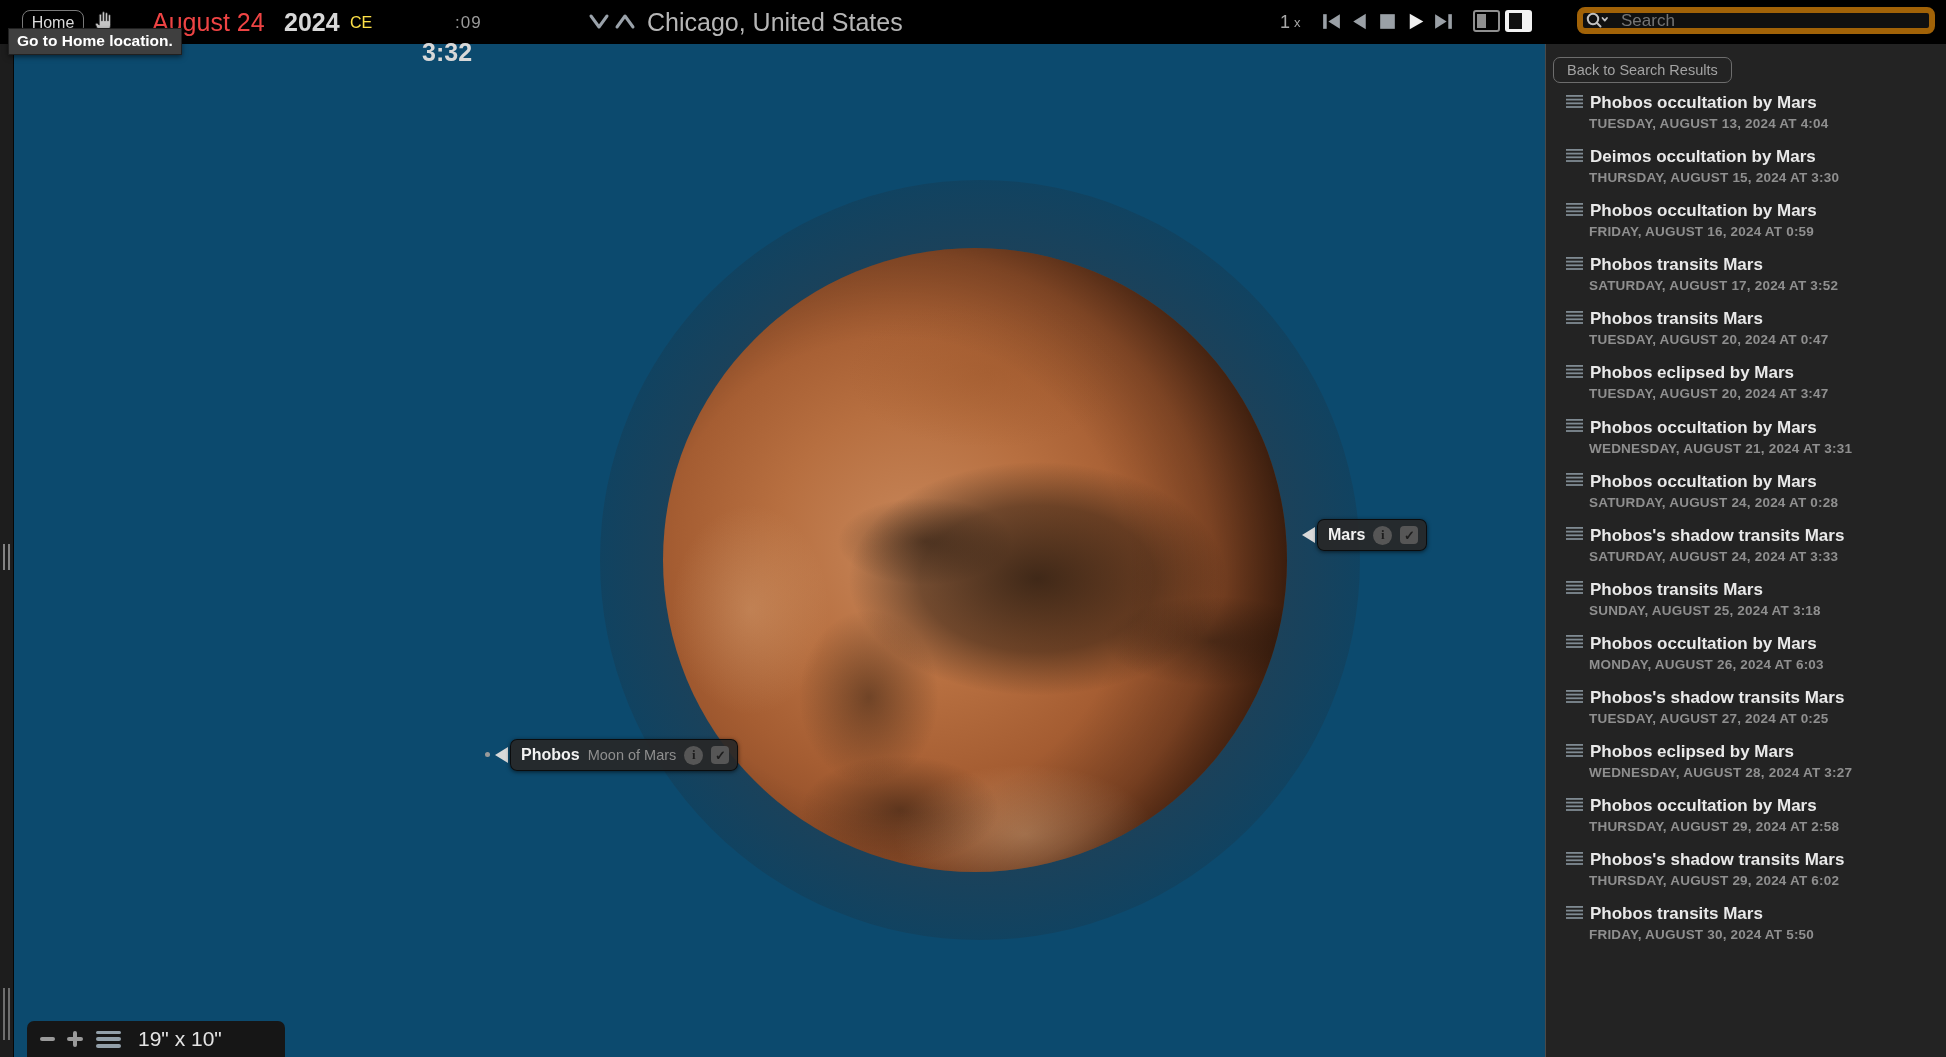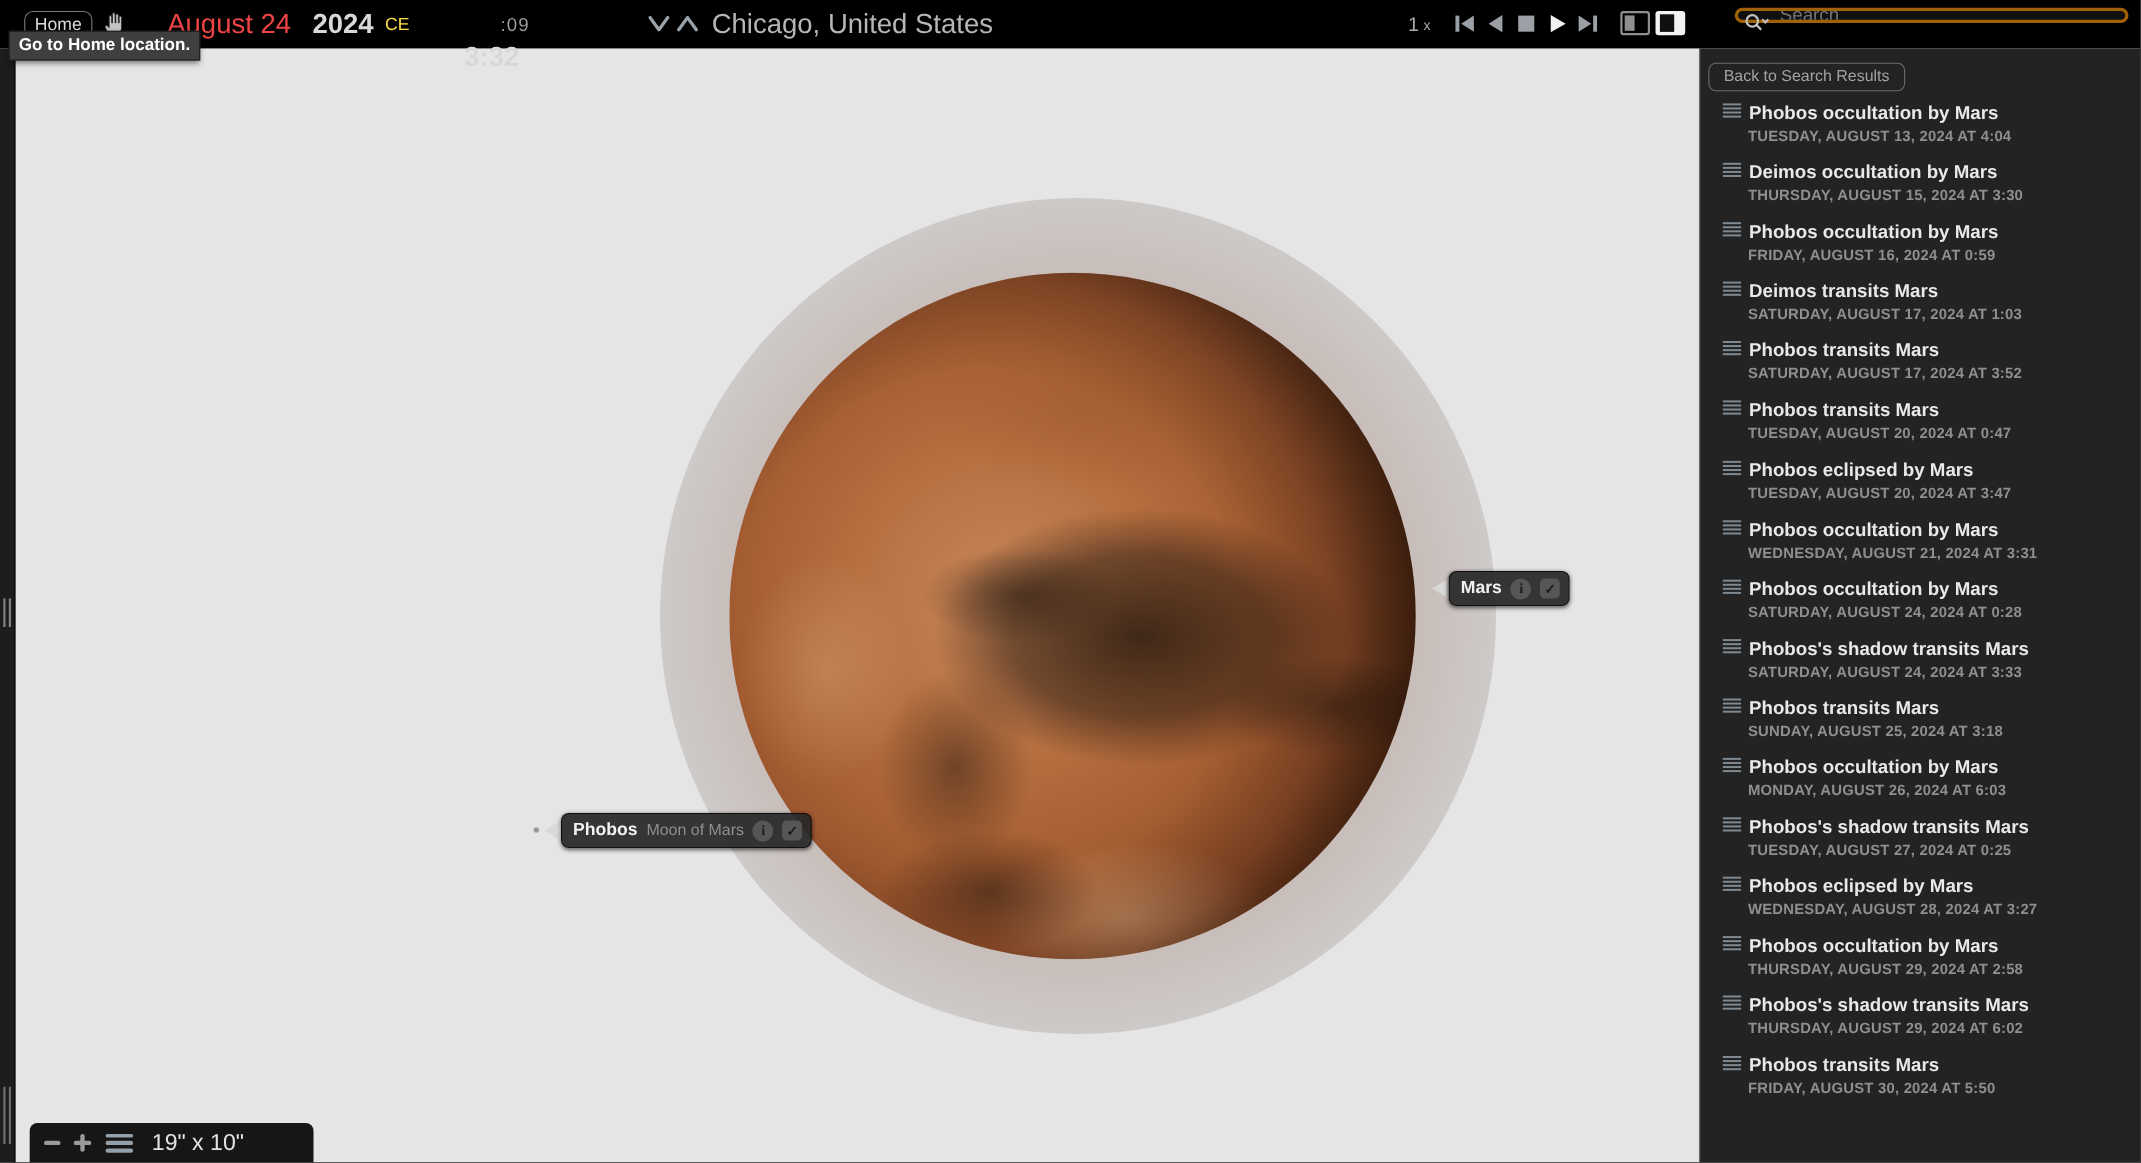--- a/index.html
+++ b/index.html
@@ -1,20 +1,20 @@
 <!DOCTYPE html>
 <html><head>
 <meta charset="utf-8">
 <style>
   html,body{margin:0;padding:0;background:#000;}
   body{font-family:"Liberation Sans", sans-serif; -webkit-font-smoothing:antialiased;}
   .app{position:relative;width:1946px;height:1057px;background:#000;overflow:hidden;}
 
   
-  .canvas{position:absolute;inset:0;background:#e5e5e5;}
+  .canvas{position:absolute;inset:0;background:#0c4a6e;}
   .mars-glow{position:absolute;left:600px;top:180px;width:760px;height:760px;border-radius:50%;
     background:radial-gradient(circle at 50% 50%, rgba(90,35,15,.22) 55%, rgba(40,15,6,.12) 72%, rgba(0,0,0,0) 85%);}
   .mars{position:absolute;left:663px;top:248px;width:624px;height:624px;border-radius:50%;
     background:
       radial-gradient(ellipse 42% 26% at 60% 53%, rgba(30,20,12,.78) 0%, rgba(35,23,14,.5) 45%, rgba(35,23,14,0) 72%),
       radial-gradient(ellipse 20% 10% at 42% 47%, rgba(45,28,16,.55), rgba(45,28,16,0) 70%),
       radial-gradient(ellipse 16% 20% at 33% 72%, rgba(45,28,16,.5), rgba(45,28,16,0) 70%),
       radial-gradient(ellipse 22% 12% at 38% 90%, rgba(40,25,15,.55), rgba(40,25,15,0) 72%),
       radial-gradient(ellipse 24% 10% at 88% 63%, rgba(40,25,15,.5), rgba(40,25,15,0) 72%),
       radial-gradient(ellipse 30% 16% at 58% 94%, rgba(240,200,155,.4), rgba(240,200,155,0) 70%),
@@ -59,21 +59,21 @@
   .rate .v{font-size:18px;} .rate .u{font-size:13px;margin-left:4px;}
   .transport{left:1320px;top:10px;gap:5px;}
   .transport svg{display:block;}
   .panels{left:1473px;top:10px;gap:5px;}
   .pane{position:relative;width:27px;height:22px;border-radius:3px;box-sizing:border-box;}
   .pane-left{border:2px solid #8f8f8f;}
   .pane-left i{position:absolute;left:2px;top:2px;bottom:2px;width:9px;background:#8f8f8f;}
   .pane-right{background:#f2f2f2;}
   .pane-right i{position:absolute;left:4px;top:3px;bottom:3px;right:10px;background:#101010;}
   .searchbox{left:1577px;top:7px;}
-  .searchbox input{width:358px;height:14px;box-sizing:border-box;background:#101010;border:3px solid #a16207;
+  .searchbox input{width:358px;height:27px;box-sizing:border-box;background:#101010;border:6px solid #a16207;
     border-radius:8px;color:#ddd;font-size:17px;padding:0 10px 0 38px;outline:none;font-family:"Liberation Sans",sans-serif;}
   .searchbox input::placeholder{color:#757575;}
   .search-ic{position:absolute;left:8px;top:4px;}
 
   .tooltip{position:absolute;left:8px;top:28px;background:#3f3f3f;border:1px solid #202020;color:#fff;
     font-size:15.5px;font-weight:bold;padding:3px 8px 4px 8px;z-index:9;box-shadow:0 2px 5px rgba(0,0,0,.5);}
 
   
   .left-strip{position:absolute;left:0;top:44px;bottom:0;width:13px;background:#1d1d1d;border-right:1px solid #060606;z-index:4;}
   .grip{position:absolute;left:3px;width:7px;display:flex;justify-content:space-between;}
@@ -313,34 +313,20 @@
           <rect x="0" y="4.7" width="17" height="1.8" fill="#7f8a92"></rect>
           <rect x="0" y="8.4" width="17" height="1.8" fill="#7f8a92"></rect>
           <rect x="0" y="12.1" width="17" height="1.8" fill="#7f8a92"></rect>
         </svg>
       </span>
       <span class="ev-title">Phobos occultation by Mars</span>
     </div>
     <div class="ev-date">FRIDAY, AUGUST 16, 2024 AT 0:59</div>
   </div>
 
-  <div class="event-item">
-    <div class="ev-row">
-      <span class="list-ic">
-        <svg width="17" height="15" viewBox="0 0 17 15">
-          <rect x="0" y="1" width="17" height="1.8" fill="#7f8a92"></rect>
-          <rect x="0" y="4.7" width="17" height="1.8" fill="#7f8a92"></rect>
-          <rect x="0" y="8.4" width="17" height="1.8" fill="#7f8a92"></rect>
-          <rect x="0" y="12.1" width="17" height="1.8" fill="#7f8a92"></rect>
-        </svg>
-      </span>
-      <span class="ev-title">Deimos transits Mars</span>
-    </div>
-    <div class="ev-date">SATURDAY, AUGUST 17, 2024 AT 1:03</div>
-  </div>
 
   <div class="event-item">
     <div class="ev-row">
       <span class="list-ic">
         <svg width="17" height="15" viewBox="0 0 17 15">
           <rect x="0" y="1" width="17" height="1.8" fill="#7f8a92"></rect>
           <rect x="0" y="4.7" width="17" height="1.8" fill="#7f8a92"></rect>
           <rect x="0" y="8.4" width="17" height="1.8" fill="#7f8a92"></rect>
           <rect x="0" y="12.1" width="17" height="1.8" fill="#7f8a92"></rect>
         </svg>

